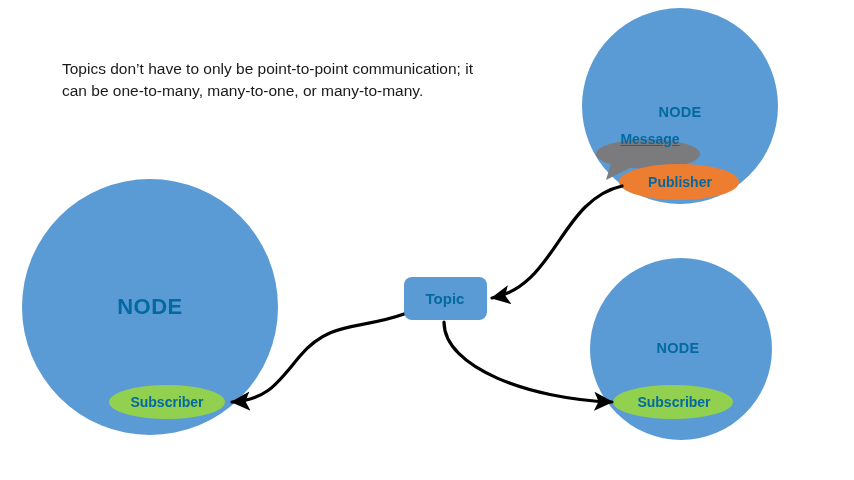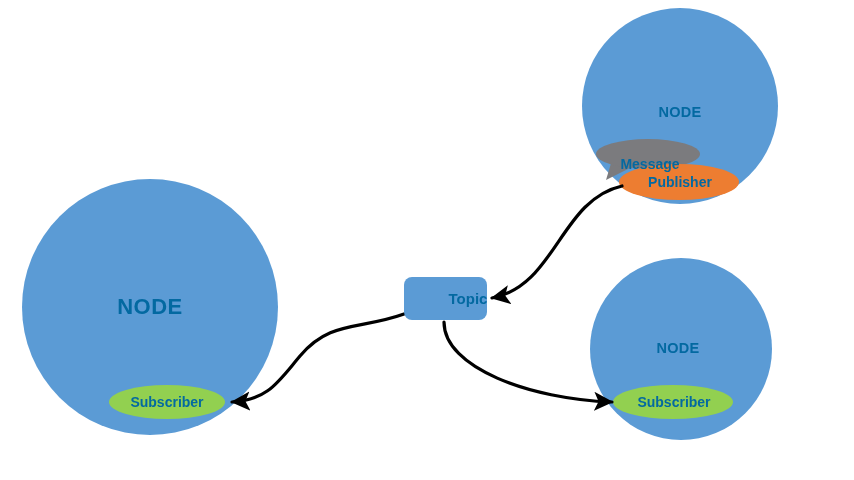--- a/index.html
+++ b/index.html
@@ -48,20 +48,21 @@
   .lbl-node-big { font-size: 22px; letter-spacing: 0.5px; }
   .lbl-node     { font-size: 14.5px; letter-spacing: 0.3px; }
   .lbl-pill     { font-size: 14px; }
   .lbl-topic    { font-size: 15px; }
 </style>
 </head>
 <body>
 
 <div id="slide">
 
+  <div class="caption">Topics don’t have to only be point-to-point communication; it can be one-to-many, many-to-one, or many-to-many.</div>
 
   <svg id="diagram-svg" viewBox="0 0 854 480">
     <defs>
       <marker id="arrowhead" markerWidth="7" markerHeight="7" refX="5.6" refY="3" orient="auto" markerUnits="strokeWidth">
         <path d="M 0 0 L 6 3 L 0 6 L 1.4 3 Z" fill="#000000"></path>
       </marker>
     </defs>
 
     <g>
       <circle id="svg-node-left" cx="150" cy="307" r="128" fill="#5B9BD5"></circle>
@@ -87,23 +88,23 @@
 
     <rect id="svg-topic-box" x="404" y="277" width="83" height="43" rx="8" ry="8" fill="#5B9BD5"></rect>
   </svg>
 
   <div class="lbl lbl-node-big" style="left:150px; top:307px;">NODE</div>
 
   <div class="lbl lbl-pill" style="left:167px; top:402px;">Subscriber</div>
 
   <div class="lbl lbl-node" style="left:680px; top:112px;">NODE</div>
 
-  <div class="lbl lbl-pill" style="left:650px; top:164px;">Message</div>
+  <div class="lbl lbl-pill" style="left:650px; top:139px;text-decoration:underline;">Message</div>
 
   <div class="lbl lbl-pill" style="left:680px; top:182px;text-align:center;">Publisher</div>
 
   <div class="lbl lbl-node" style="left:678px; top:348px;">NODE</div>
 
   <div class="lbl lbl-pill" style="left:674px; top:402px;">Subscriber</div>
 
-  <div class="lbl lbl-topic" style="left:468px; top:298px;">Topic</div>
+  <div class="lbl lbl-topic" style="left:445px; top:298px;">Topic</div>
 
 </div>
 
 </body></html>

